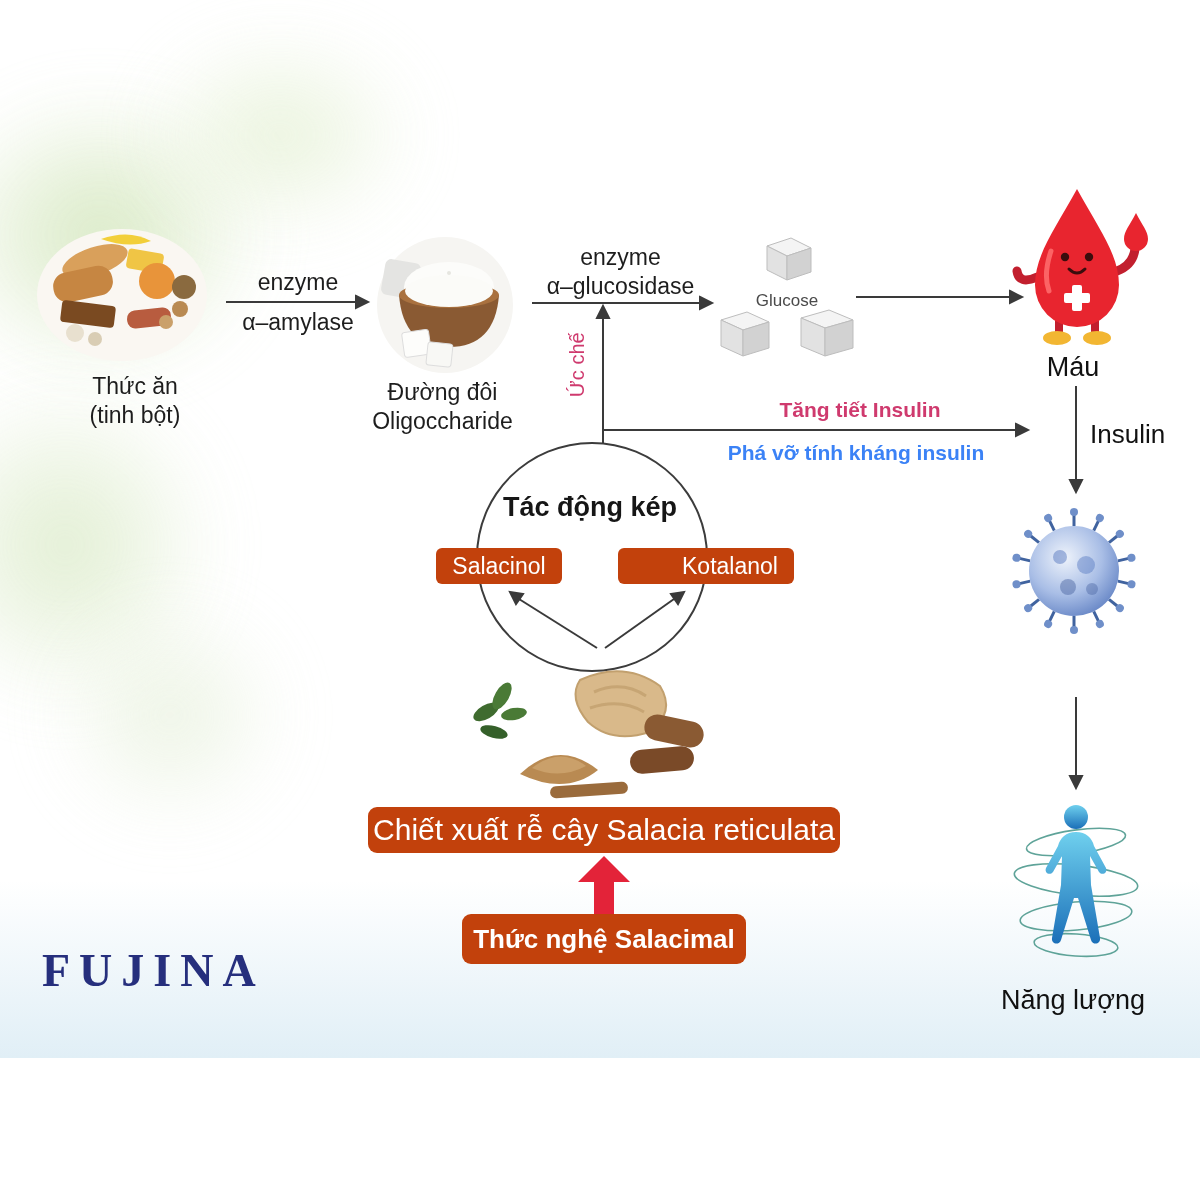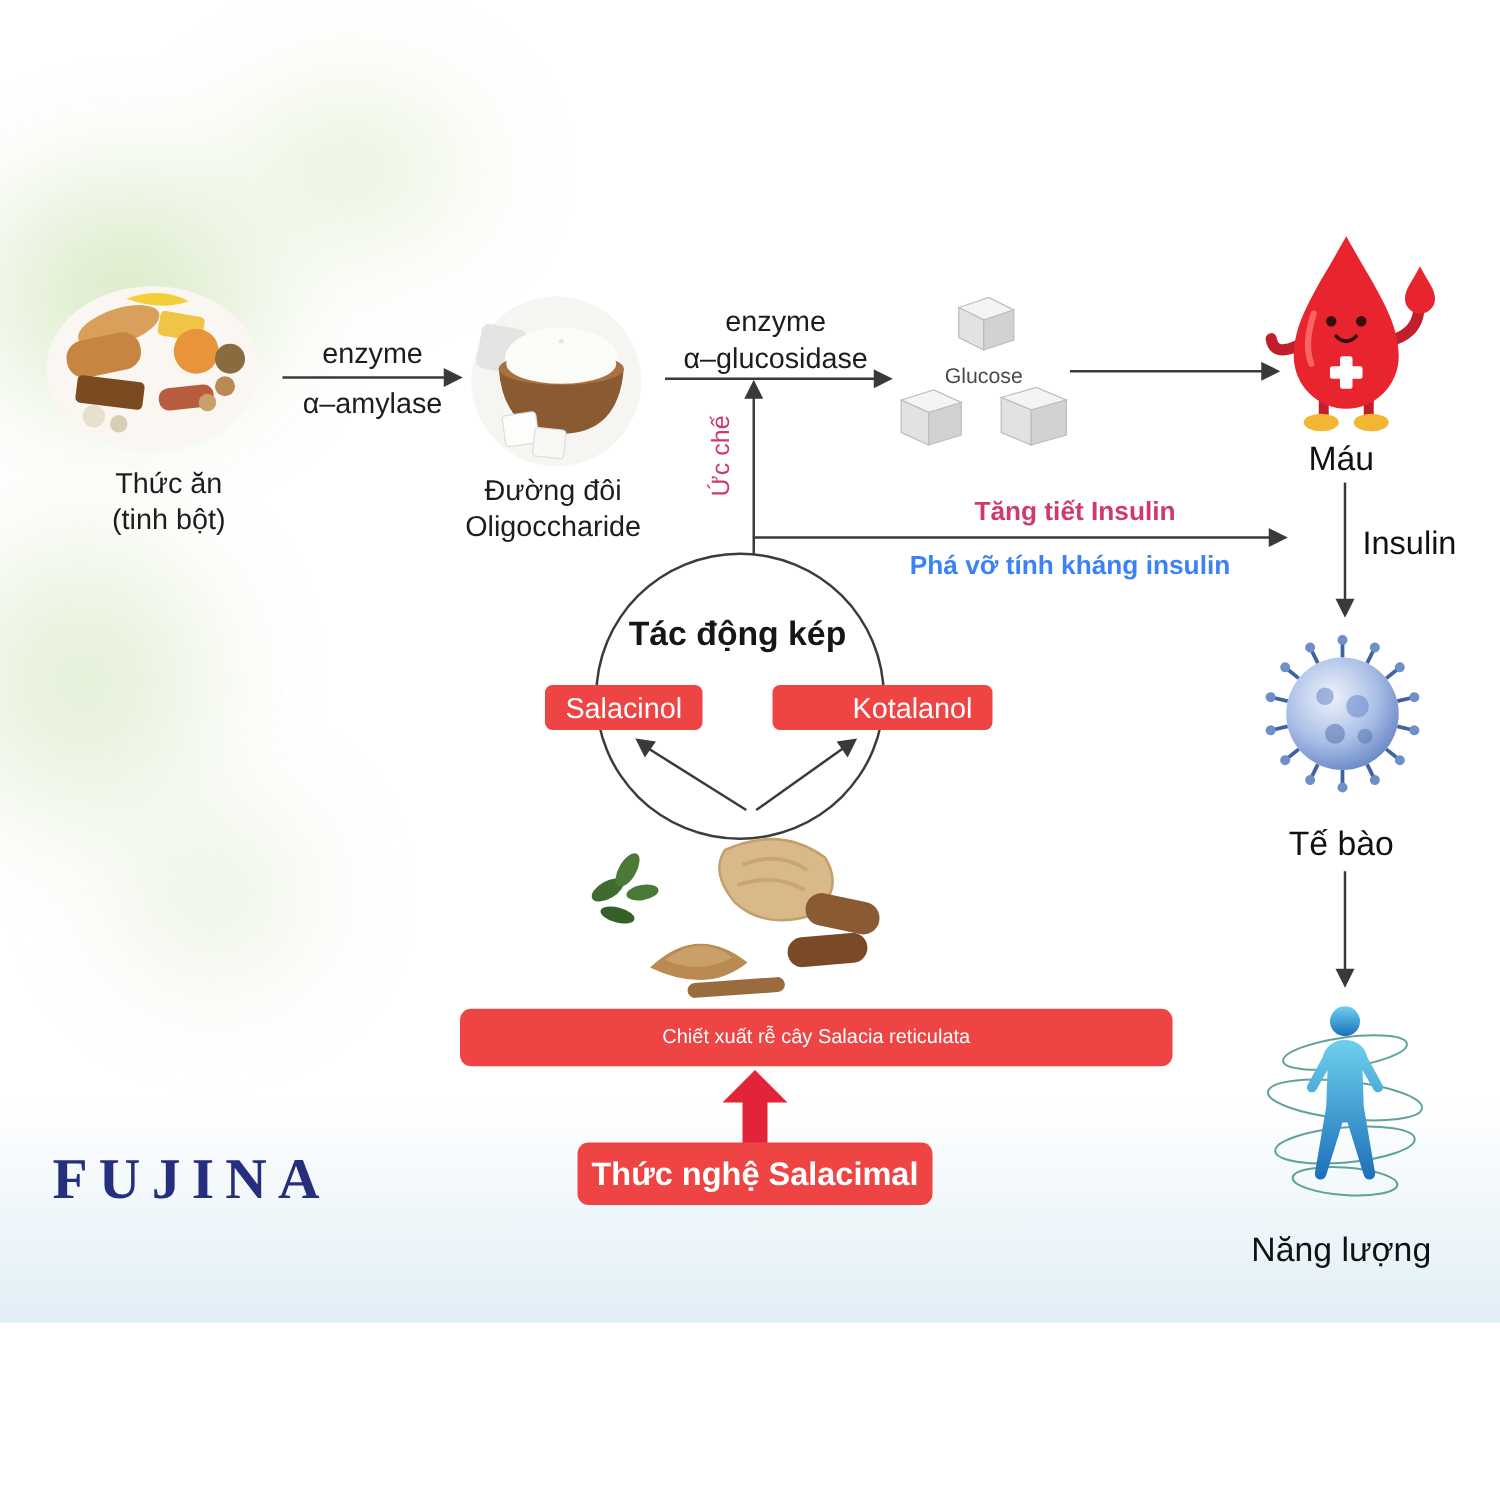--- a/index.html
+++ b/index.html
@@ -4,21 +4,21 @@
 <style>
   html,body{margin:0;padding:0;background:#ffffff;}
   .canvas{
     position:relative;width:1200px;height:1200px;background:#ffffff;
     overflow:hidden;font-family:"Liberation Sans",sans-serif;color:#222;
   }
   .abs{position:absolute;}
   .blob{position:absolute;border-radius:50%;filter:blur(32px);pointer-events:none;}
   .lbl{position:absolute;text-align:center;color:#1d1d1d;white-space:pre-line;line-height:1.28;}
   .tealbox{
-    position:absolute;background:#ef4444;color:#ffffff;text-align:center;
+    position:absolute;background:#c2410c;color:#ffffff;text-align:center;
     border-radius:6px;display:flex;align-items:center;justify-content:center;
     white-space:nowrap;
   }
   .circle-outline{
     position:absolute;border:2px solid #3c3c3c;border-radius:50%;
   }
   .rot{transform:rotate(-90deg);}
   svg{display:block;}
 </style>
 </head>
@@ -187,21 +187,20 @@
     <use href="#spk" transform="rotate(257 66 68)"></use>
       <use href="#spk" transform="rotate(283 66 68)"></use>
     <use href="#spk" transform="rotate(309 66 68)"></use>
       <use href="#spk" transform="rotate(334 66 68)"></use>
     <circle cx="66" cy="68" r="45" fill="url(#cellg)"></circle>
     <circle cx="52" cy="54" r="7" fill="#5577c0" opacity=".5"></circle>
     <circle cx="78" cy="62" r="9" fill="#5577c0" opacity=".45"></circle>
     <circle cx="60" cy="84" r="8" fill="#44609e" opacity=".45"></circle>
     <circle cx="84" cy="86" r="6" fill="#44609e" opacity=".4"></circle>
   </svg>
-  <div class="lbl" style="left:988px;top:658px;width:170px;font-size:27px;color:#111;">Tế bào</div>
 
   <svg class="abs" style="left:995px;top:790px;" width="162" height="185" viewBox="0 0 162 185">
     <defs>
       <linearGradient id="bodyg" x1="0" y1="0" x2="0" y2="1">
         <stop offset="0%" stop-color="#6fd0ee"></stop>
         <stop offset="100%" stop-color="#1b6fb8"></stop>
       </linearGradient>
     </defs>
     <g fill="none" stroke="#4e9a8e" stroke-width="1.6" opacity=".9">
       <ellipse cx="81" cy="52" rx="50" ry="12" transform="rotate(-8 81 52)"></ellipse>
@@ -232,23 +231,23 @@
     <ellipse cx="52" cy="62" rx="13" ry="6" fill="#4a7a36" transform="rotate(-10 52 62)"></ellipse>
     <path d="M118,28 Q162,8 198,34 Q214,60 188,80 Q150,92 126,70 Q106,46 118,28 Z" fill="#d9b98a" stroke="#c2a06e" stroke-width="2"></path>
     <path d="M132,40 Q160,28 184,44 M128,56 Q158,46 182,60" stroke="#c2a06e" stroke-width="3" fill="none" opacity=".8"></path>
     <rect x="182" y="66" width="60" height="26" rx="13" fill="#8a5a33" transform="rotate(12 212 79)"></rect>
     <rect x="168" y="96" width="64" height="24" rx="12" fill="#7a4a28" transform="rotate(-5 200 108)"></rect>
     <path d="M58,122 Q96,86 136,118 Q104,144 58,122 Z" fill="#b98a52"></path>
     <path d="M70,116 Q98,94 124,114 Q98,128 70,116 Z" fill="#caa06a"></path>
     <rect x="88" y="132" width="78" height="12" rx="6" fill="#9a6b3c" transform="rotate(-4 127 138)"></rect>
   </svg>
 
-  <div class="tealbox" style="left:368px;top:807px;width:570px;height:46px;font-size:16px;border-radius:9px;">Chiết xuất rễ cây Salacia reticulata</div>
+  <div class="tealbox" style="left:368px;top:807px;width:472px;height:46px;font-size:30px;border-radius:9px;">Chiết xuất rễ cây Salacia reticulata</div>
 
   <svg class="abs" style="left:578px;top:856px;" width="52" height="62" viewBox="0 0 52 62">
     <polygon points="26,0 0,26 16,26 16,62 36,62 36,26 52,26" fill="#e32339"></polygon>
   </svg>
 
   <div class="tealbox" style="left:462px;top:914px;width:284px;height:50px;font-size:26px;font-weight:700;border-radius:9px;">Thức nghệ Salacimal</div>
 
-  <div class="abs" style="left:42px;top:916px;font-family:'Liberation Serif',serif;font-size:46px;font-weight:700;letter-spacing:9px;color:#262f7d;text-align:right;">FUJINA</div>
+  <div class="abs" style="left:42px;top:944px;font-family:'Liberation Serif',serif;font-size:46px;font-weight:700;letter-spacing:9px;color:#262f7d;text-align:right;">FUJINA</div>
 
 </div>
 
 </body></html>

